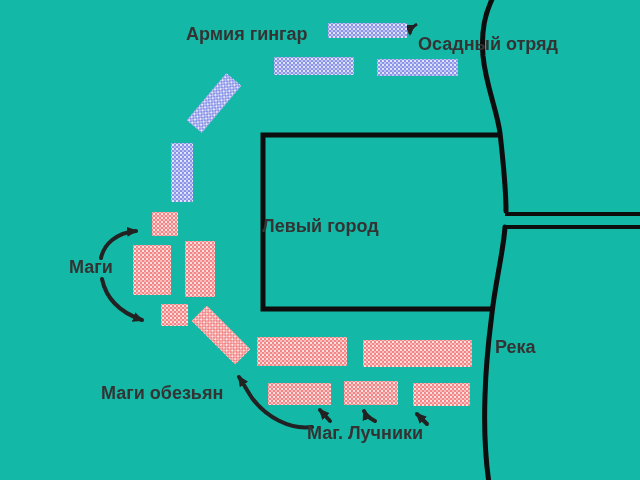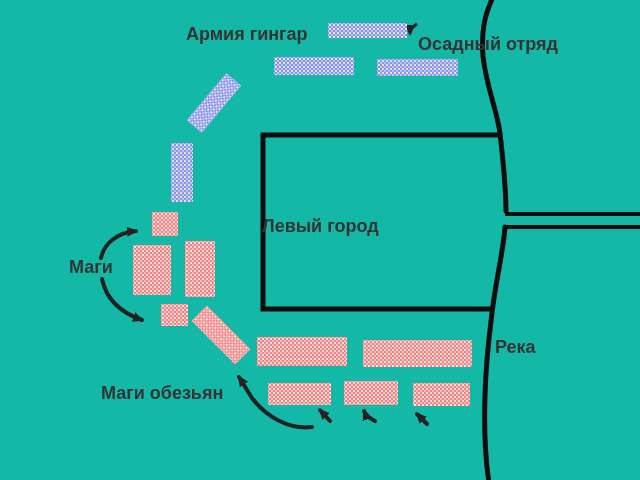--- a/index.html
+++ b/index.html
@@ -84,15 +84,16 @@
       <div class="unit red" style="left: 268px; top: 383px; width: 63px; height: 22px;"></div>
       <div class="unit red" style="left: 344px; top: 381px; width: 54px; height: 24px;"></div>
       <div class="unit red" style="left: 413px; top: 383px; width: 57px; height: 23px;"></div>
     </div>
 
   <div class="label" id="lbl-gingar">Армия гингар</div>
   <div class="label" id="lbl-siege">Осадный отряд</div>
   <div class="label" id="lbl-city">Левый город</div>
   <div class="label" id="lbl-magi">Маги</div>
   <div class="label" id="lbl-monkey">Маги обезьян</div>
+  <div class="label" id="lbl-archers">Маг. Лучники</div>
   <div class="label" id="lbl-river">Река</div>
 
 </div>
 
 </body></html>

